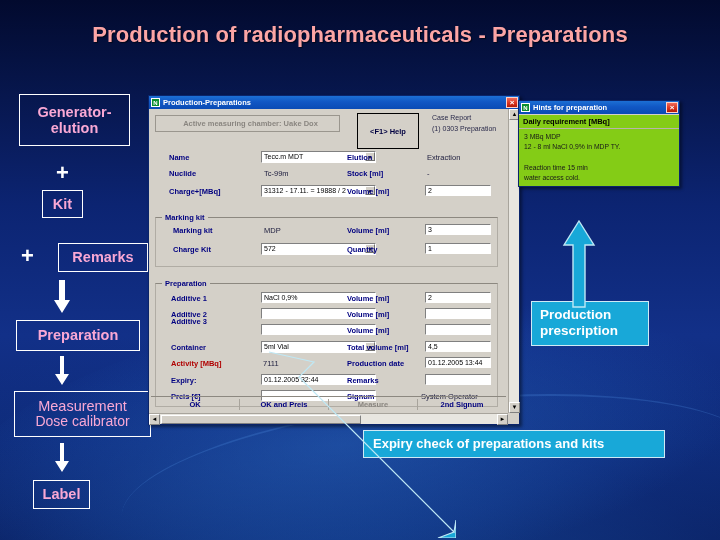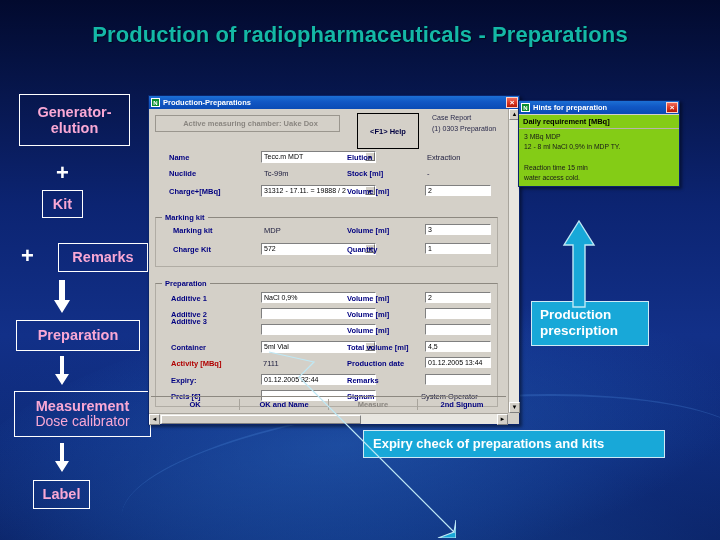--- a/index.html
+++ b/index.html
@@ -30,21 +30,21 @@
     border-radius:50%;
     border-top:2px solid rgba(90,160,240,0.22);
     transform:rotate(-6deg);
     pointer-events:none;
   }
 
   
   #slide-title {
     position:absolute; left:0; top:22px; width:720px;
     text-align:center;
-    color:#14b8a6;
+    color:#fca5a5;
     font-size:22px; font-weight:bold;
     letter-spacing:0.1px;
     text-shadow:1px 1px 1px rgba(0,0,0,0.6);
   }
 
   
   .flow-box {
     position:absolute;
     border:1px solid #ffffff;
     color:#f9a8d4;
@@ -66,21 +66,21 @@
   #box-generator { left:19px; top:94px; width:111px; height:52px; }
   #plus-1        { left:56px; top:162px; }
   #box-kit       { left:42px; top:190px; width:41px;  height:28px; }
   #plus-2        { left:21px; top:245px; }
   #box-addition  { left:58px; top:243px; width:90px;  height:29px; }
   #arrow-1       { left:52px; top:280px; height:34px; }
   #box-preparation { left:16px; top:320px; width:124px; height:31px; }
   #arrow-2       { left:52px; top:356px; height:30px; }
   #box-measurement { left:14px; top:391px; width:137px; height:46px;
                      flex-direction:column; justify-content:center; }
-  #box-measurement .l1 { font-weight:bold; font-size:14.5px; }
+  #box-measurement .l1 { font-weight:normal; font-size:14.5px; }
   #box-measurement .l2 { font-weight:normal; font-size:14px; }
   #arrow-3       { left:52px; top:443px; height:30px; }
   #box-label     { left:33px; top:480px; width:57px; height:29px; }
 
   
   .callout {
     position:absolute;
     background:#18a8d8;
     border:1px solid #cfeaf5;
     color:#ffffff;
@@ -405,21 +405,21 @@
       <div class="inp" style="left:276px; top:265px; width:66px;"></div>
 
       <div class="fld-label" style="left:198px; top:283px;">Signum</div>
       <div class="fld-static" style="left:272px; top:283px;">System Operator</div>
 
     </div>
 
     <div id="btnbar">
       <div class="bb">OK</div>
       <div class="sep"></div>
-      <div class="bb">OK and Name</div>
+      <div class="bb">OK and Preis</div>
       <div class="sep"></div>
       <div class="bb dis">Measure</div>
       <div class="sep"></div>
       <div class="bb">2nd Signum</div>
     </div>
 
     <div id="main-scroll-v">
       <div class="sb-btn" style="left:0; top:0;">▲</div>
       <div class="sb-btn" style="left:0; bottom:0;">▼</div>
     </div>

